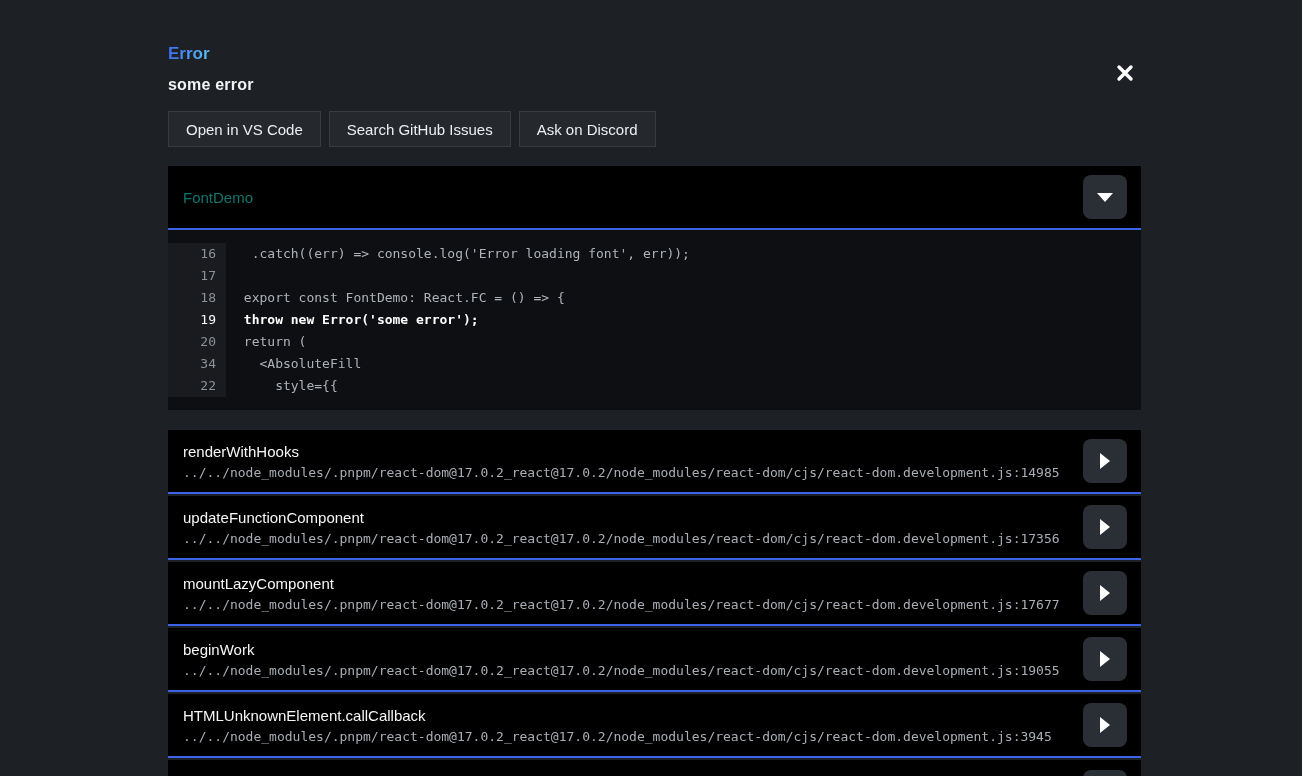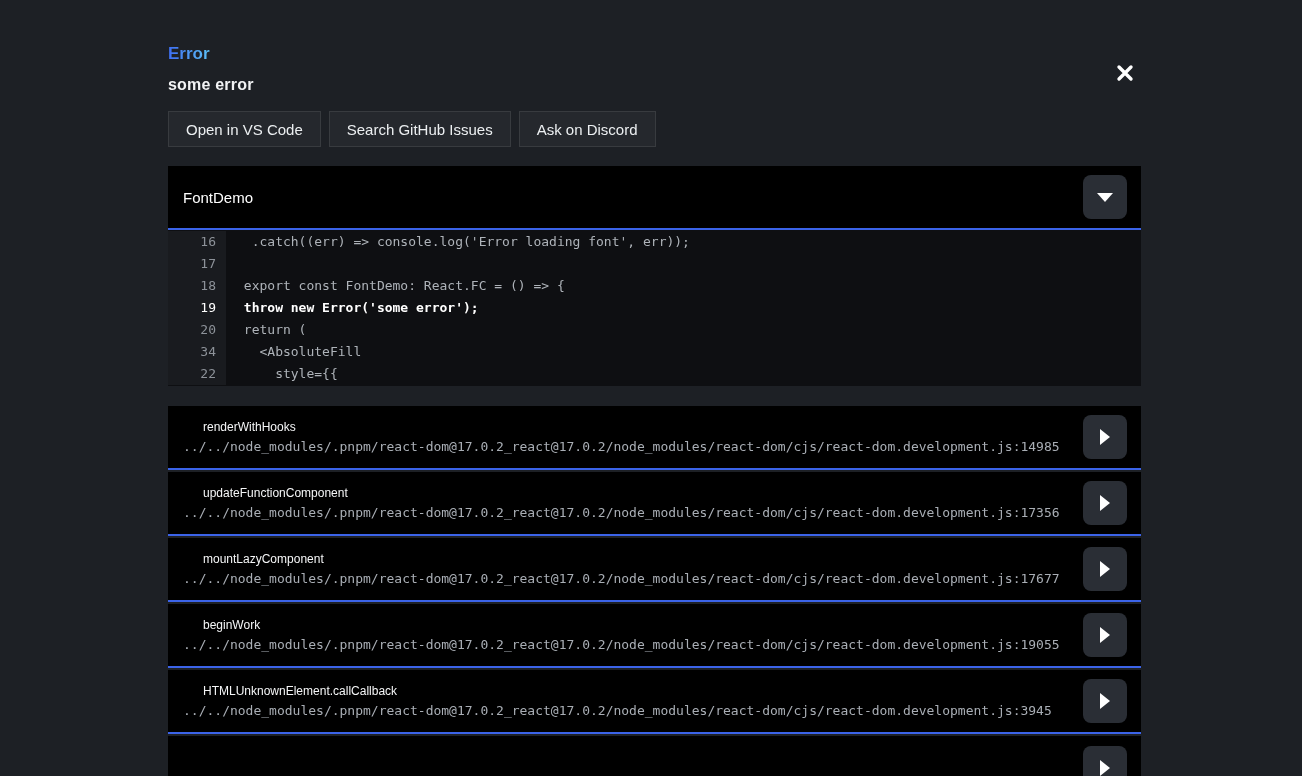--- a/index.html
+++ b/index.html
@@ -61,21 +61,21 @@
   
   .code-frame { margin-top: 19px; background: #000; }
   .code-header {
     height: 64px;
     background: #000;
     border-bottom: 2px solid #3b63e8;
     display: flex; align-items: center;
     padding: 0 14px 0 15px;
   }
   .code-header-titles { flex: 1; }
-  .code-title { color: #ffffff; font-size: 15px; }
+  .code-title { color: #0f766e; font-size: 15px; }
   .code-location {
     margin-top: 4px;
     font-family: "DejaVu Sans Mono", monospace;
     font-size: 13px;
     color: #9aa0a6;
   }
   .icon-btn {
     width: 44px; height: 44px;
     background: #2a2e35;
     border: none; border-radius: 8px;
@@ -89,21 +89,21 @@
     border-right: 8px solid transparent;
     border-top: 9px solid #fff;
   }
   .tri-right {
     width: 0; height: 0;
     border-top: 8px solid transparent;
     border-bottom: 8px solid transparent;
     border-left: 10px solid #fff;
   }
 
-  .code-body { background: #0e0f12; padding: 1px 0; }
+  .code-body { background: #0e0f12; padding: 13px 0; }
   .code-row { display: flex; height: 22px; align-items: center; }
   .gutter {
     width: 58px; flex: 0 0 58px;
     height: 22px;
     background: #191b1f;
     color: #8d9299;
     font-family: "DejaVu Sans Mono", monospace;
     font-size: 13px;
     text-align: right;
     padding-right: 10px;
@@ -125,21 +125,21 @@
   .stack { margin-top: 20px; }
   .stack-frame {
     height: 64px;
     background: #000;
     border-bottom: 2px solid #3b63e8;
     margin-bottom: 2px;
     display: flex; align-items: center;
     padding: 0 14px 0 15px;
   }
   .frame-titles { flex: 1; min-width: 0; }
-  .frame-fn { color: #f5f6f7; font-size: 12px; margin-left: 20px; }
+  .frame-fn { color: #f5f6f7; font-size: 15px; }
   .frame-path {
     margin-top: 5px;
     font-family: "DejaVu Sans Mono", monospace;
     font-size: 13px;
     color: #a9aeb5;
     white-space: pre;
   }
   .stack-frame.partial { align-items: flex-start; padding-top: 10px; }
 
   .close-x-svg { display: block; }

